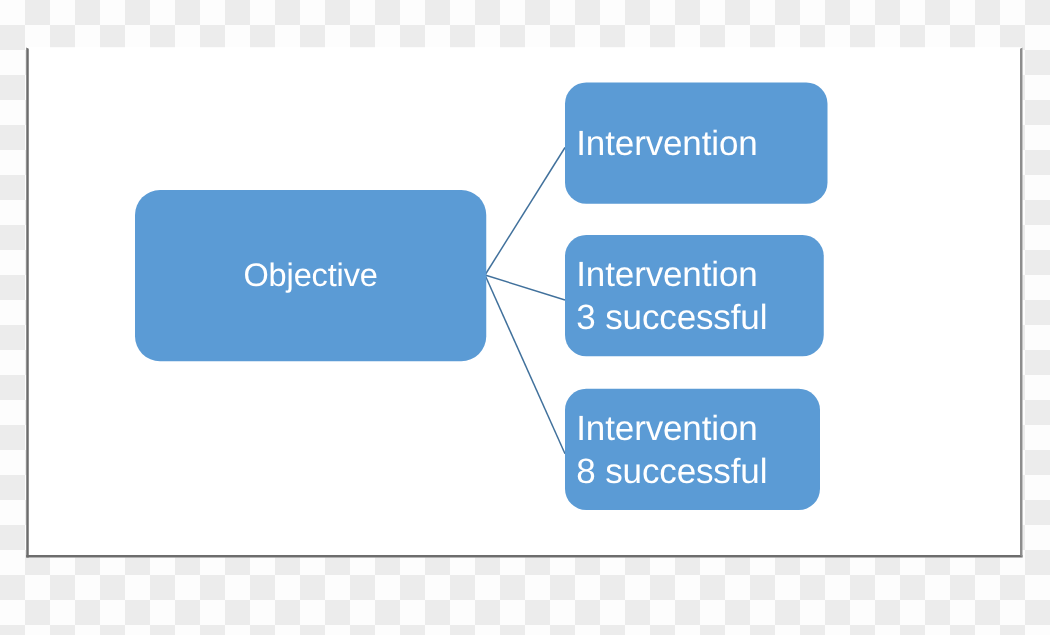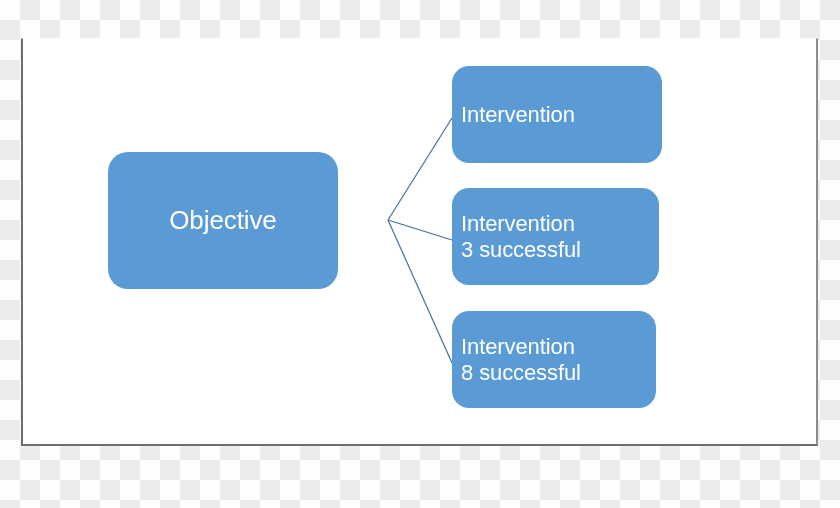--- a/index.html
+++ b/index.html
@@ -75,34 +75,34 @@
   }
 
   .node .line {
     display: block;
     white-space: nowrap;
   }
 
   #node-root {
     left: 108px;
     top: 152px;
-    width: 230px;
+    width: 281px;
     height: 137px;
     border-radius: 20px;
     align-items: center;
     text-align: center;
     font-size: 26px;
   }
 
   .node-child {
     align-items: flex-start;
     text-align: right;
     padding-left: 9px;
     padding-right: 6px;
-    font-size: 22px;
+    font-size: 28px;
   }
 
   #node-i1 {
     left: 452px;
     top: 66px;
     width: 210px;
     height: 97px;
   }
 
   #node-i2 {

